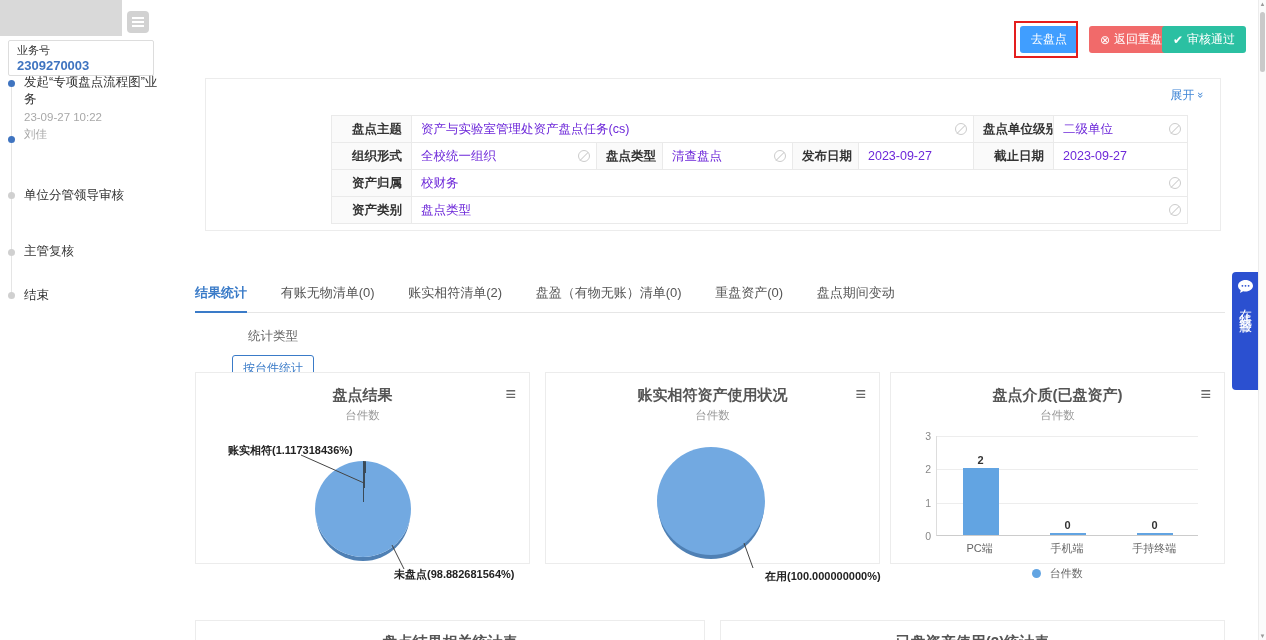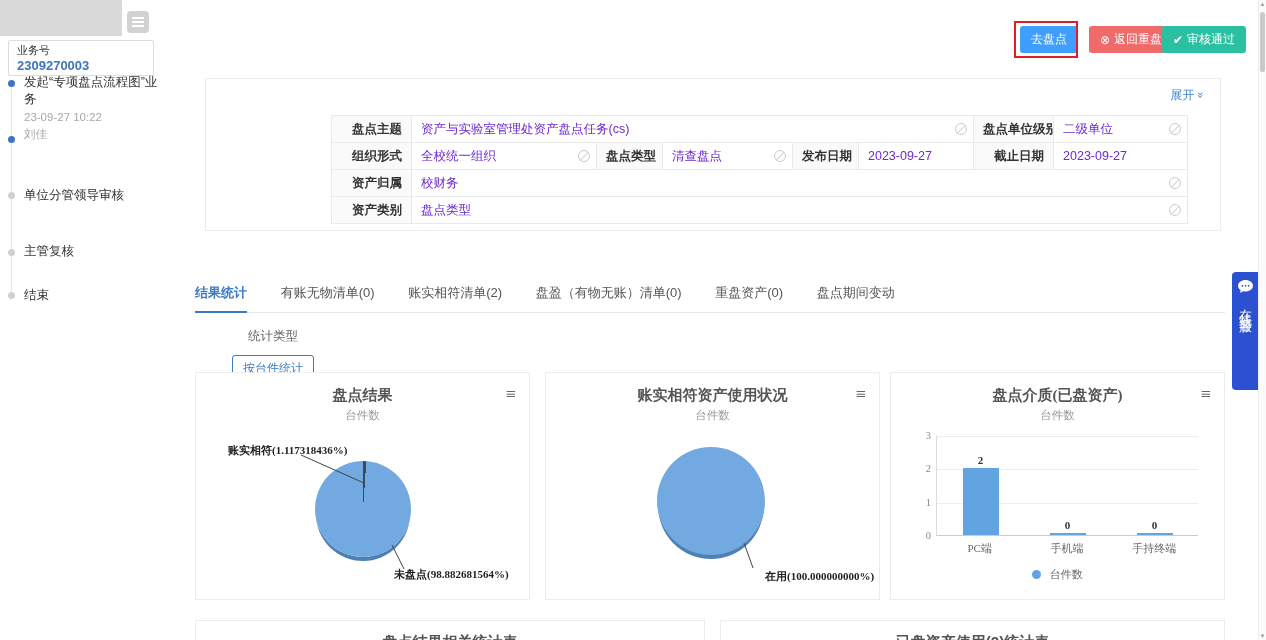--- a/index.html
+++ b/index.html
@@ -55,21 +55,21 @@
   .tab.active{color:#3a7bc8;font-weight:bold;border-bottom:2px solid #3a7bc8;}
 
   
   .statrow{position:absolute;left:232px;top:328px;display:flex;align-items:center;gap:10px;flex-direction:column;}
   .stat-label{font-size:12.5px;color:#666;}
   .stat-btn{font-size:12px;padding:4px 10px;border-radius:3px;background:#fff;cursor:pointer;font-family:inherit;}
   .stat-btn.on{border:1px solid #3a7bc8;color:#3a7bc8;}
   .stat-btn.off{border:1px solid #d9d9d9;color:#666;margin-left:-2px;margin-top:44px;}
 
   
-  .card{position:absolute;top:372px;width:335px;height:228px;border:1px solid #ececec;background:#fff;font-family:Liberation Serif, serif;}
+  .card{position:absolute;top:372px;width:335px;height:192px;border:1px solid #ececec;background:#fff;}
   .card1{left:195px;} .card2{left:545px;} .card3{left:890px;}
   .card-title{text-align:center;margin-top:13px;font-size:15px;color:#555;font-weight:600;}
   .card-sub{text-align:center;margin-top:3px;font-size:11.5px;color:#999;}
   .card-menu{position:absolute;right:13px;top:12px;font-size:18px;color:#666;line-height:1;cursor:pointer;}
   .pie-disc{position:absolute;border-radius:50%;box-shadow:0 5px 0 -1px #4f80b4;}
   .pie1{left:119px;top:88px;width:96px;height:96px;}
   .pie2{left:111px;top:74px;width:108px;height:108px;}
   .pie-label{position:absolute;font-size:11px;font-weight:bold;color:#222;white-space:nowrap;}
   .lblA{left:32px;top:70px;} .lblB{left:198px;top:194px;} .lblC{left:192px;top:196px;margin-left:27px;}
   .conn{position:absolute;left:0;top:0;pointer-events:none;}

